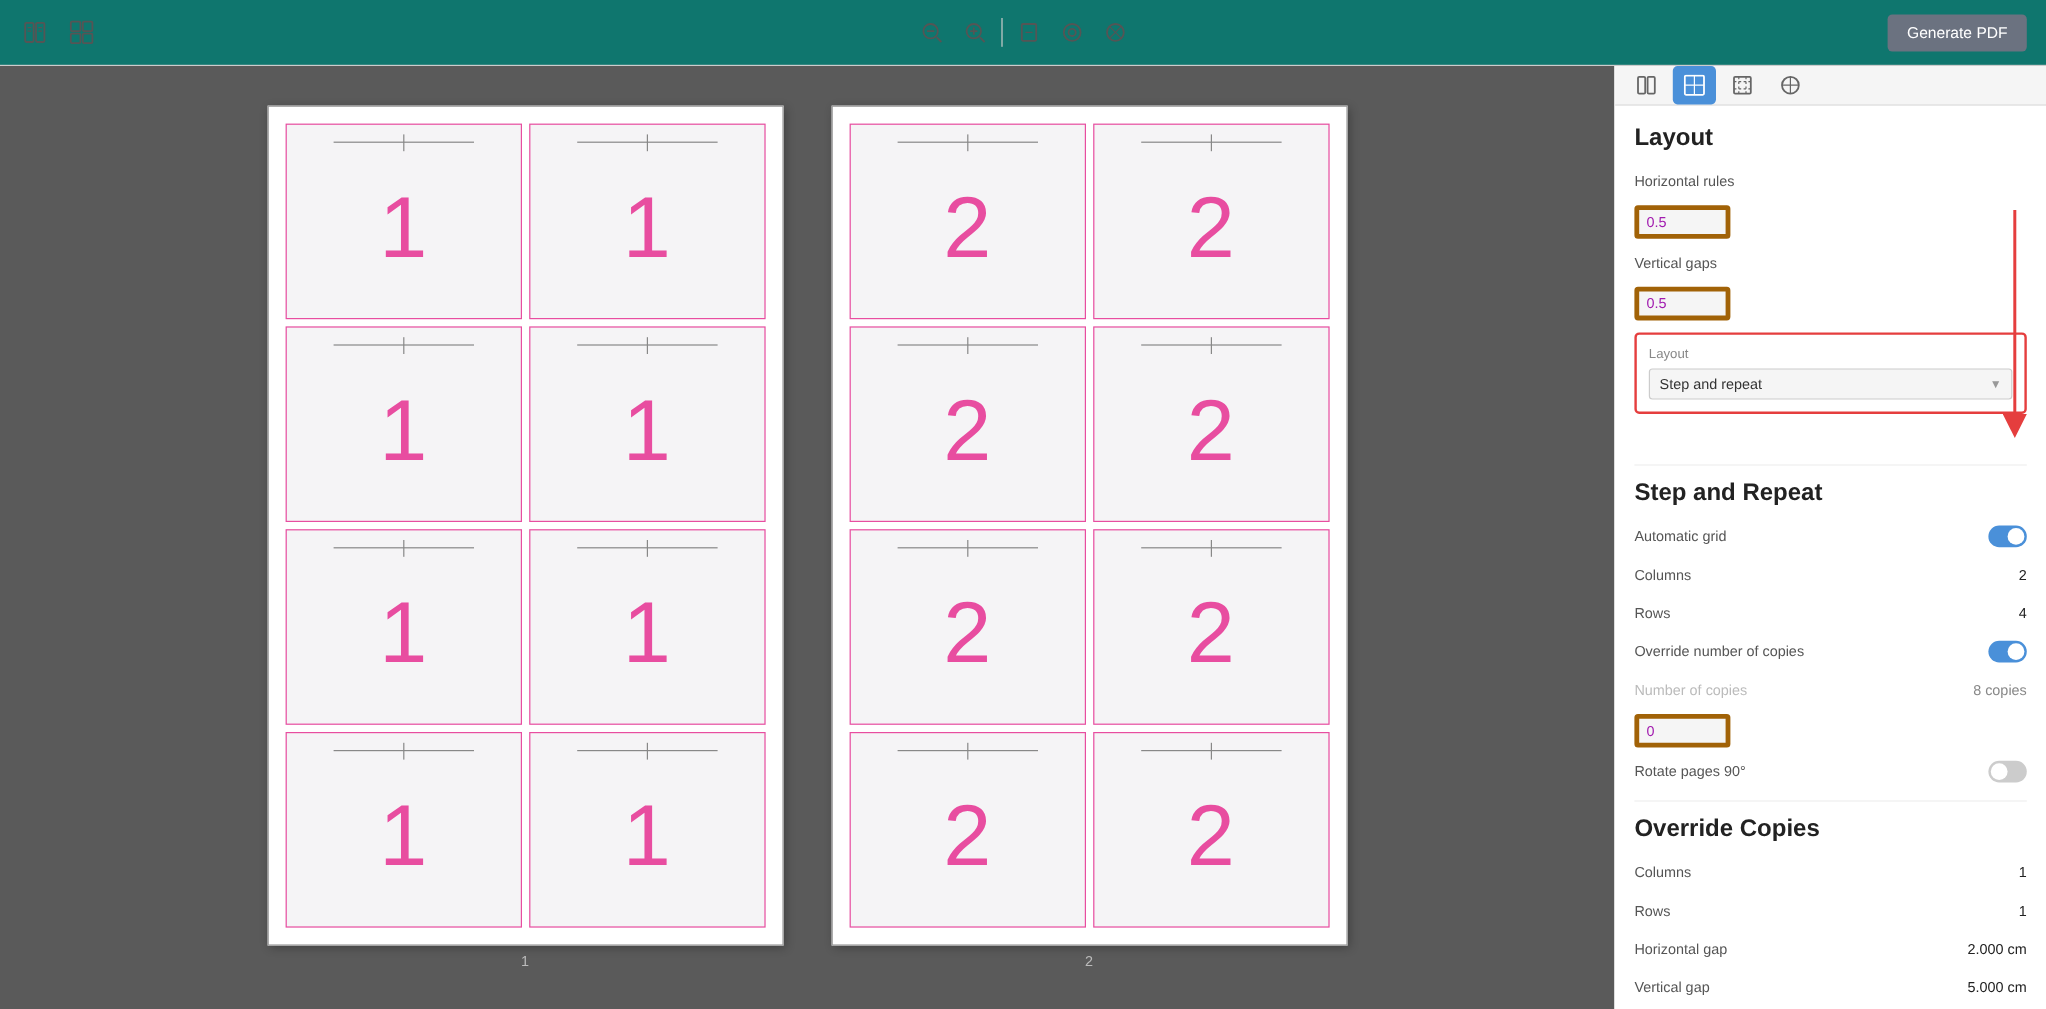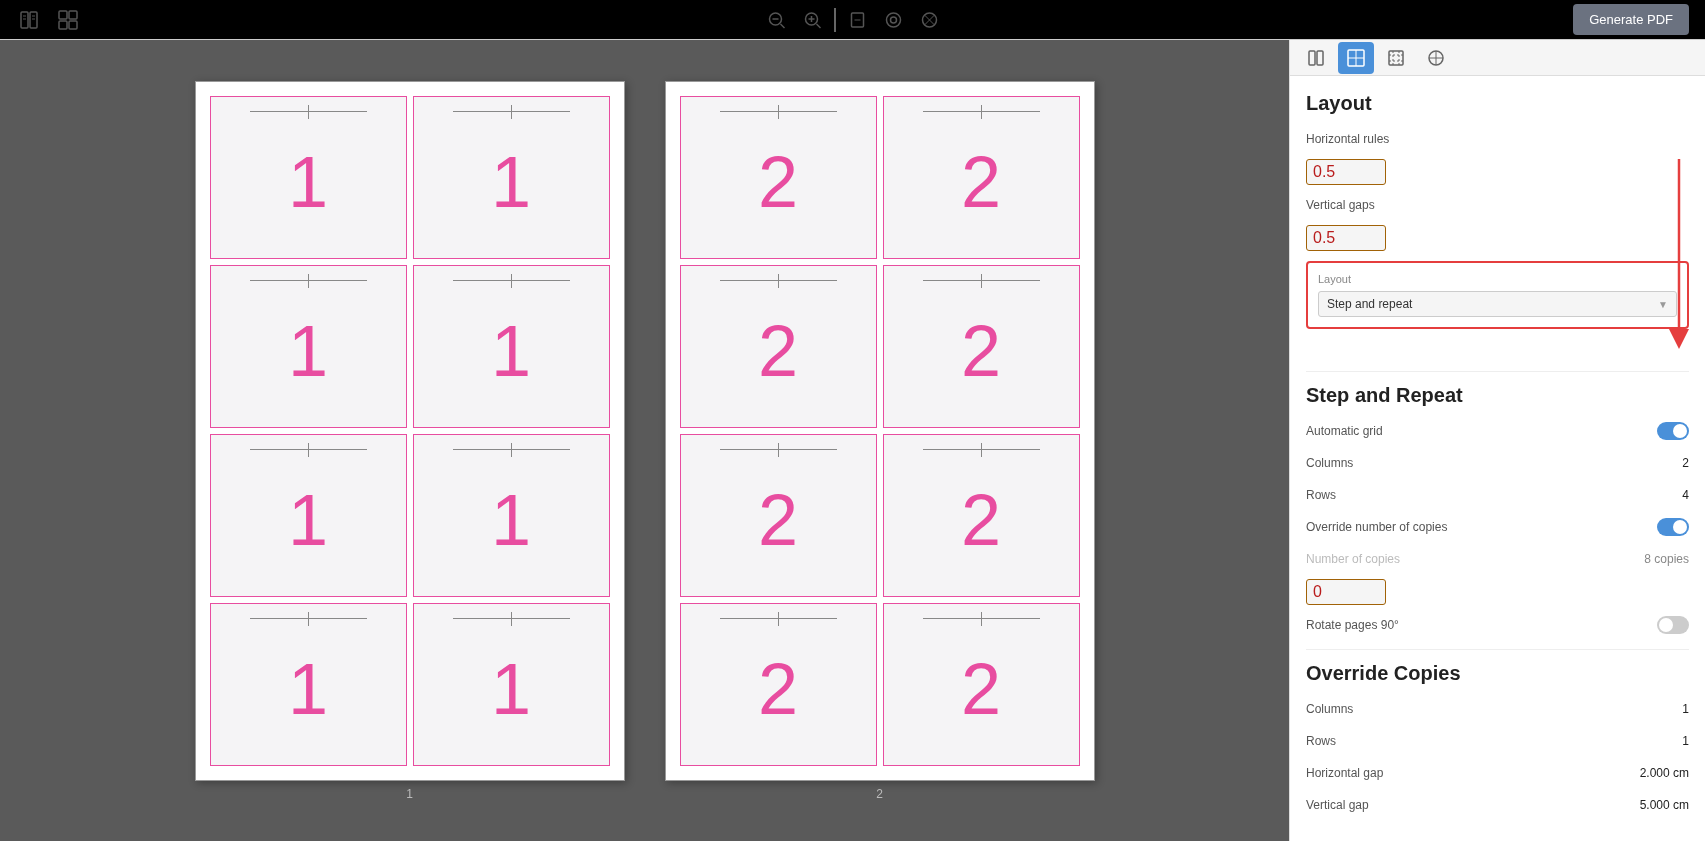--- a/index.html
+++ b/index.html
@@ -1,22 +1,22 @@
 <!DOCTYPE html>
 <html><head>
   <meta charset="utf-8">
   <style>
     * { box-sizing: border-box; margin: 0; padding: 0; }
     body { font-family: -apple-system, BlinkMacSystemFont, 'Segoe UI', sans-serif; background: #5a5a5a; display: flex; flex-direction: column; height: 841px; overflow: hidden; }
 
     
     .toolbar {
-      background: #000000;
+      background: #0f766e;
       border-bottom: 1px solid #ccc;
-      height: 40px;
+      height: 55px;
       display: flex;
       align-items: center;
       padding: 0 16px;
       gap: 12px;
       position: relative;
     }
     .toolbar-left { display: flex; gap: 10px; align-items: center; }
     .toolbar-center { position: absolute; left: 50%; transform: translateX(-50%); display: flex; align-items: center; gap: 8px; }
     .tool-icon { width: 28px; height: 28px; display: flex; align-items: center; justify-content: center; cursor: pointer; color: #444; font-size: 18px; }
     .toolbar-divider { width: 1px; height: 24px; background: #ccc; }
@@ -115,21 +115,21 @@
       position: absolute;
       top: 2px;
       left: 50%;
       width: 1px;
       height: 14px;
       background: #888;
     }
 
     
     .right-panel {
-      width: 416px;
+      width: 360px;
       background: #fff;
       border-left: 1px solid #ddd;
       display: flex;
       flex-direction: column;
       overflow-y: auto;
     }
 
     
     .panel-tabs {
       display: flex;
@@ -181,26 +181,26 @@
       color: #555;
     }
     .field-value {
       font-size: 12px;
       color: #222;
       font-weight: 500;
     }
 
     .field-input {
       background: #f5f5f5;
-      border: 1px solid #a16207;
+      border: 4px solid #a16207;
       border-radius: 3px;
       padding: 3px 6px;
-      font-size: 16px;
+      font-size: 12px;
       width: 60px;
-      color: #b91c1c;
+      color: #a21caf;
     }
     .dropdown {
       background: #f5f5f5;
       border: 1px solid #ccc;
       border-radius: 3px;
       padding: 5px 8px;
       font-size: 12px;
       display: flex;
       align-items: center;
       justify-content: space-between;

